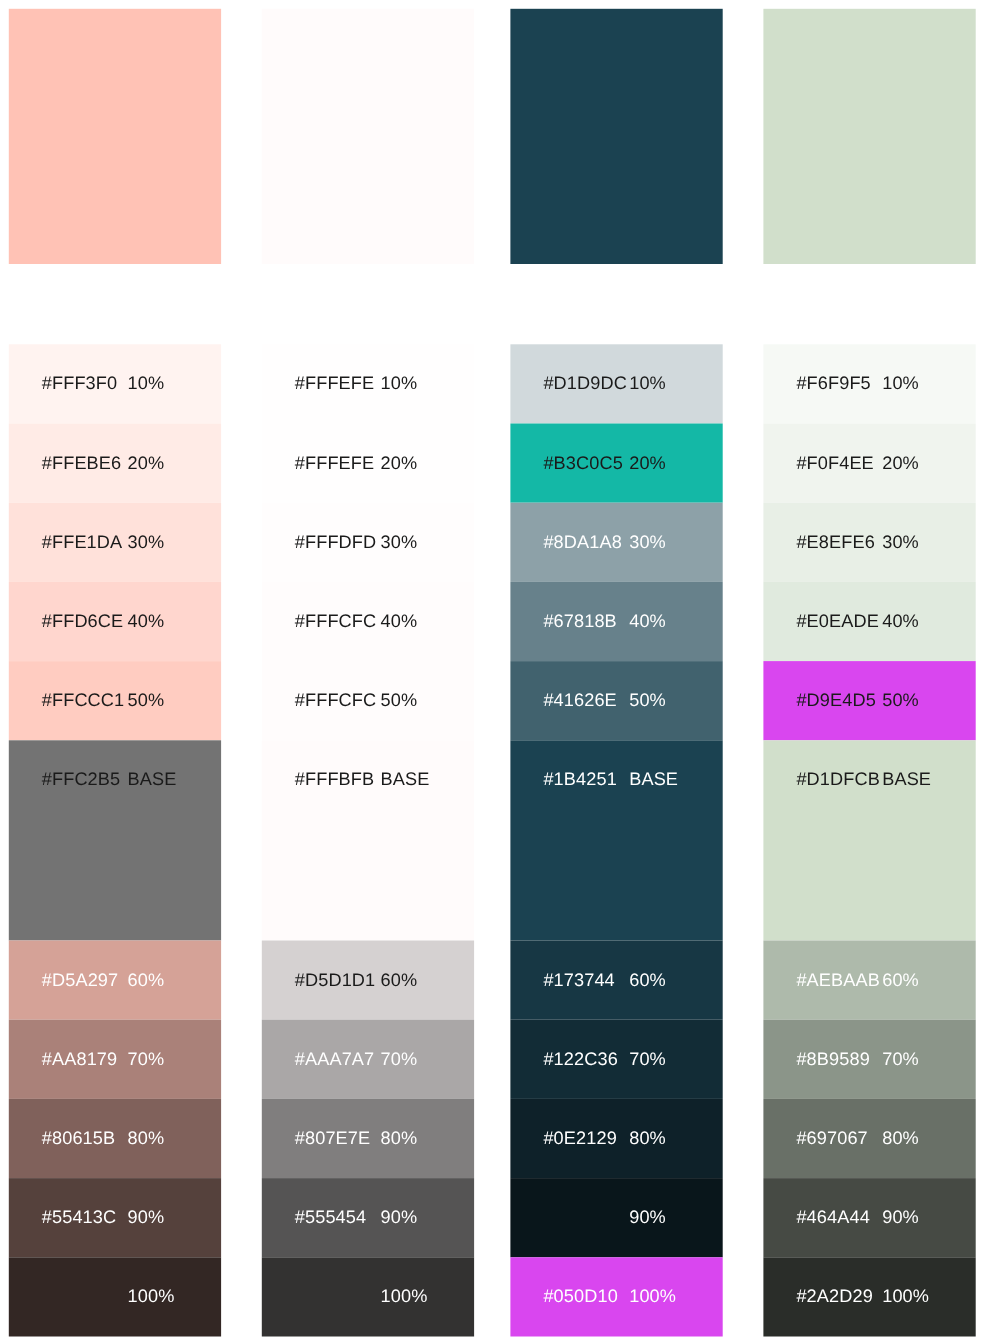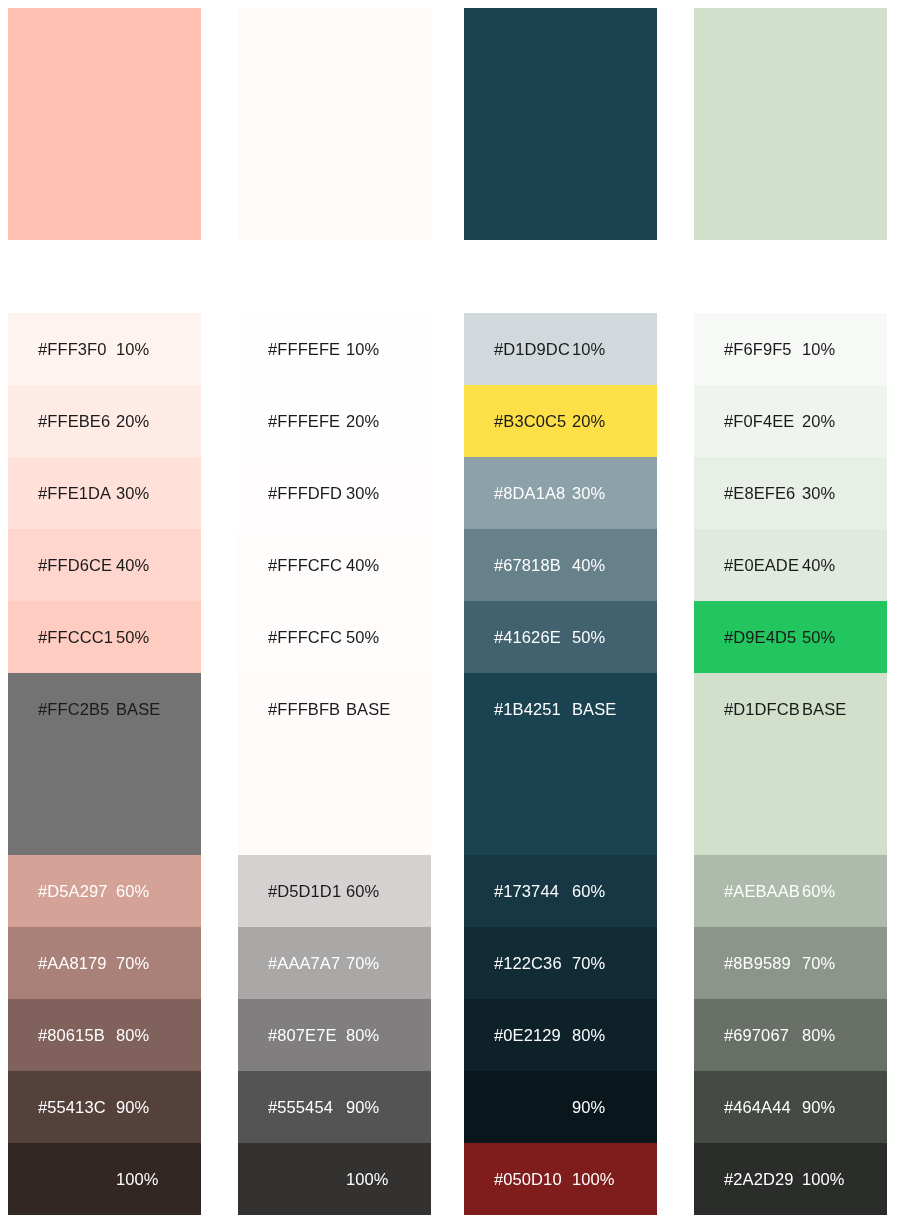--- a/index.html
+++ b/index.html
@@ -165,21 +165,21 @@
         </div>
       </div>
     </div>
     <div class="palette-column" style="left: 464px;">
       <div class="swatch-hero" title="#1B4251" style="background: rgb(27, 66, 81);"></div>
       <div class="ramp">
         <div class="ramp-row" style="background: rgb(209, 217, 220);">
           <span class="swatch-label swatch-hex text-dark">#D1D9DC</span>
           <span class="swatch-label swatch-step text-dark">10%</span>
         </div>
-        <div class="ramp-row" style="background: #fde047;">
+        <div class="ramp-row" style="background: #14b8a6;">
           <span class="swatch-label swatch-hex text-dark">#B3C0C5</span>
           <span class="swatch-label swatch-step text-dark">20%</span>
         </div>
         <div class="ramp-row" style="background: rgb(141, 161, 168);">
           <span class="swatch-label swatch-hex text-light">#8DA1A8</span>
           <span class="swatch-label swatch-step text-light">30%</span>
         </div>
         <div class="ramp-row" style="background: rgb(103, 129, 139);">
           <span class="swatch-label swatch-hex text-light">#67818B</span>
           <span class="swatch-label swatch-step text-light">40%</span>
@@ -200,21 +200,21 @@
           <span class="swatch-label swatch-hex text-light">#122C36</span>
           <span class="swatch-label swatch-step text-light">70%</span>
         </div>
         <div class="ramp-row" style="background: rgb(14, 33, 41);">
           <span class="swatch-label swatch-hex text-light">#0E2129</span>
           <span class="swatch-label swatch-step text-light">80%</span>
         </div>
         <div class="ramp-row" style="background: rgb(9, 22, 27);">
           <span class="swatch-label swatch-step text-light">90%</span>
         </div>
-        <div class="ramp-row" style="background: #7f1d1d;">
+        <div class="ramp-row" style="background: #d946ef;">
           <span class="swatch-label swatch-hex text-light">#050D10</span>
           <span class="swatch-label swatch-step text-light">100%</span>
         </div>
       </div>
     </div>
     <div class="palette-column" style="left: 694px;">
       <div class="swatch-hero" title="#D1DFCB" style="background: rgb(209, 223, 203);"></div>
       <div class="ramp">
         <div class="ramp-row" style="background: rgb(246, 249, 245);">
           <span class="swatch-label swatch-hex text-dark">#F6F9F5</span>
@@ -225,21 +225,21 @@
           <span class="swatch-label swatch-step text-dark">20%</span>
         </div>
         <div class="ramp-row" style="background: rgb(232, 239, 230);">
           <span class="swatch-label swatch-hex text-dark">#E8EFE6</span>
           <span class="swatch-label swatch-step text-dark">30%</span>
         </div>
         <div class="ramp-row" style="background: rgb(224, 234, 222);">
           <span class="swatch-label swatch-hex text-dark">#E0EADE</span>
           <span class="swatch-label swatch-step text-dark">40%</span>
         </div>
-        <div class="ramp-row" style="background: #22c55e;">
+        <div class="ramp-row" style="background: #d946ef;">
           <span class="swatch-label swatch-hex text-dark">#D9E4D5</span>
           <span class="swatch-label swatch-step text-dark">50%</span>
         </div>
         <div class="ramp-row base-row" style="background: rgb(209, 223, 203);">
           <span class="swatch-label swatch-hex text-dark">#D1DFCB</span>
           <span class="swatch-label swatch-step text-dark">BASE</span>
         </div>
         <div class="ramp-row" style="background: rgb(174, 186, 171);">
           <span class="swatch-label swatch-hex text-light">#AEBAAB</span>
           <span class="swatch-label swatch-step text-light">60%</span>

